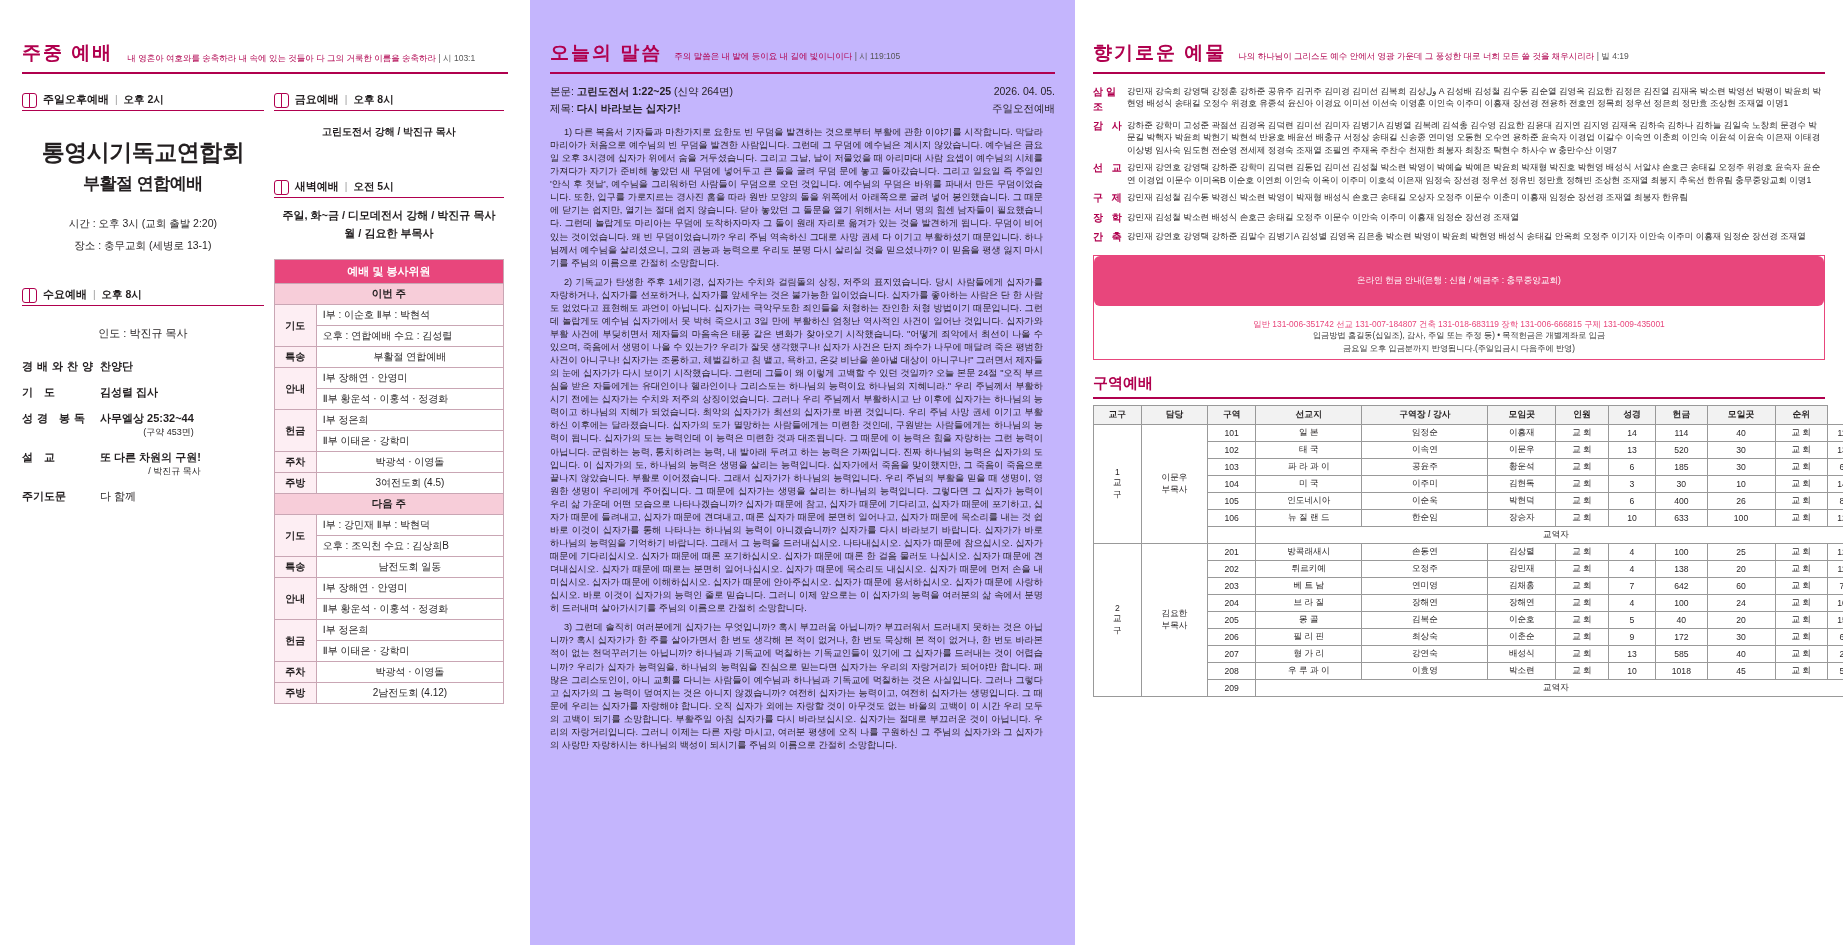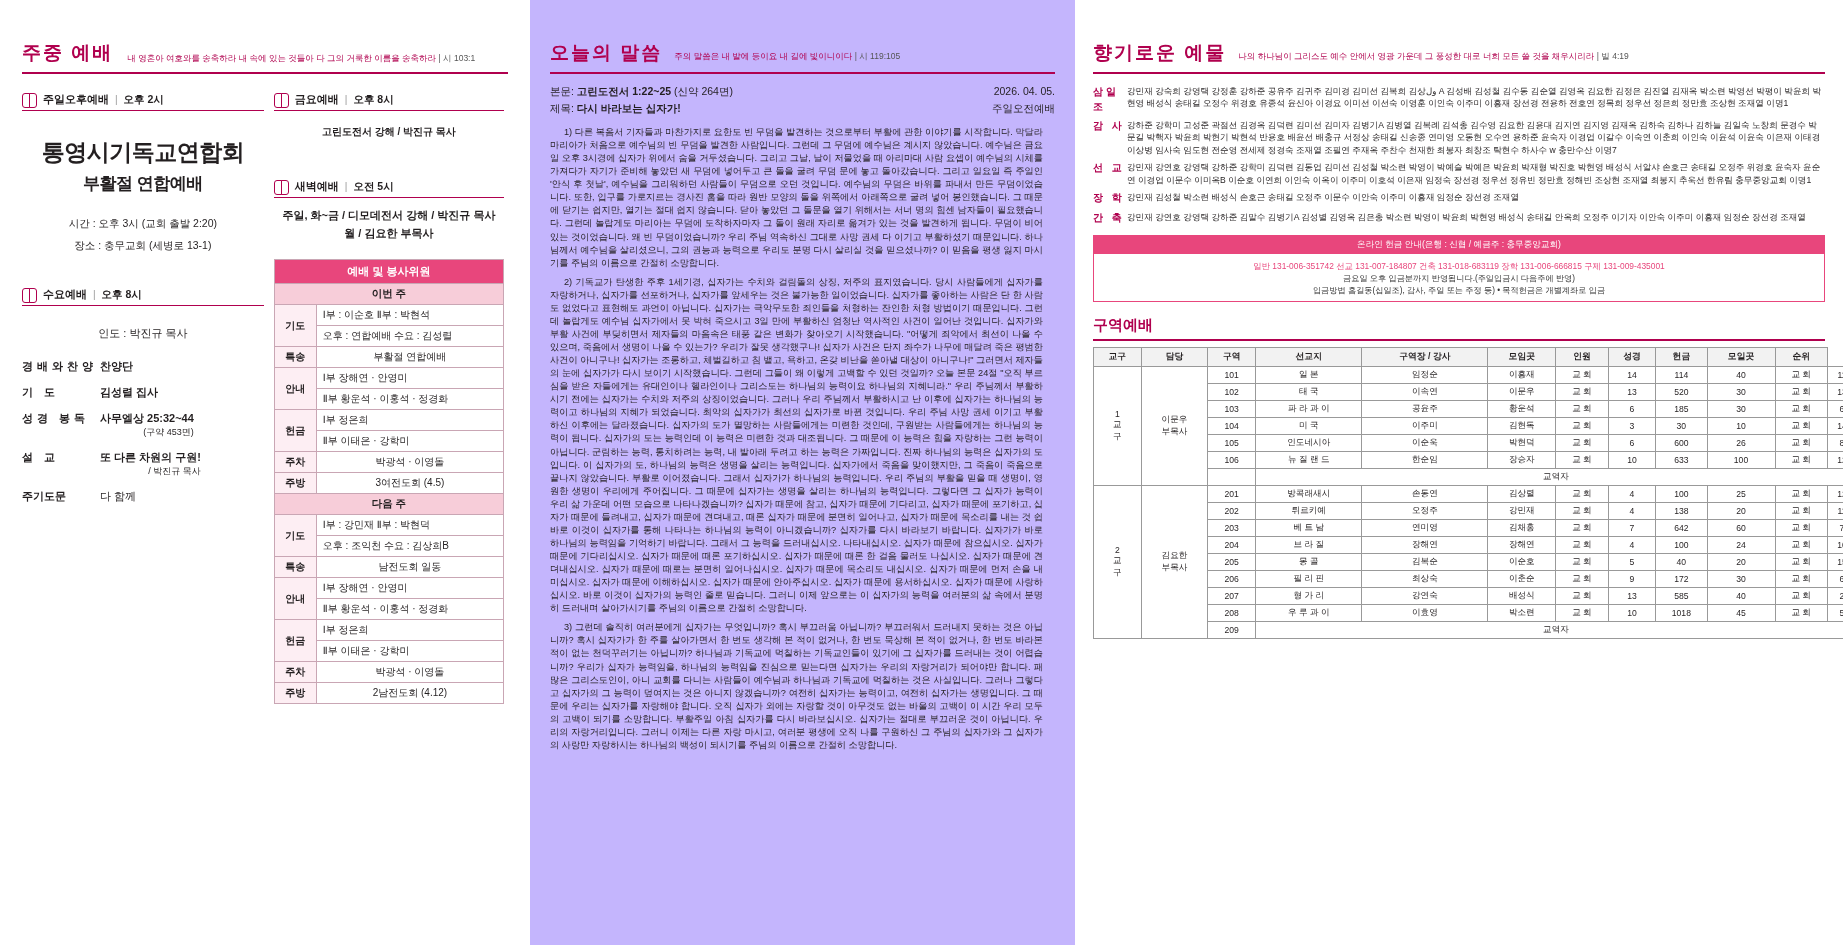--- a/index.html
+++ b/index.html
@@ -90,21 +90,21 @@
   .r-head .t { font-size:19px; }
   .r-head .v { margin-left:12px; padding-bottom:3px; }
   .r-line { height:2px; background:#b0004e; margin:6px 18px 0 18px; }
 
   .offer { padding:6px 18px 0 18px; font-size:8.6px; line-height:1.45; }
   .offer .grp { display:flex; margin-top:5px;justify-content:flex-end; }
   .offer .gl { width:34px; flex:0 0 auto; color:#b0004e; font-weight:bold; font-size:10px; letter-spacing:3px; }
   .offer .gt { flex:1; }
 
   .bank { border:1px solid #e8467c; margin:10px 18px 0 18px; padding:4px 6px; }
-  .bank .b1 { background:#e8467c; color:#fff; text-align:center; font-size:8.6px; padding:3px; margin:-4px -6px 6px -6px; }
+  .bank .b1 { background:#e8467c; color:#fff; text-align:center; font-size:8.6px; padding:19px; margin:-4px -6px 12px -6px;border-radius:6px; }
   .bank .b2 { color:#e8467c; font-size:8.4px; text-align:center; line-height:1.5; }
   .bank .b3 { font-size:8.2px; text-align:center; color:#333; line-height:1.5; }
 
   .gu-title { color:#b0004e; font-weight:bold; font-size:15px; margin:14px 18px 0 18px; }
   .gu-line { height:2px; background:#b0004e; margin:4px 18px 0 18px; }
 
   .gtbl { margin:6px 18px 0 18px; width:764px; border-collapse:collapse; font-size:8.6px; }
   .gtbl th, .gtbl td { border:0.7px solid #999; padding:2px 1px; text-align:center; }
   .gtbl th { background:#f2f2f2; font-weight:bold; font-size:8.8px; padding:3px 1px; }
   .gtbl td.full { text-align:center; }
@@ -352,34 +352,38 @@
       </div>
       <div class="grp">
         <div class="gl">감 사</div>
         <div class="gt">강하준 강학미 고성준 곽점선 김경옥 김덕련 김미선 김미자 김병기A 김병열 김복례 김석총 김수영 김요한 김용대 김지연 김지영 김재옥 김하숙 김하나 김하늘 김일숙 노창희 문경수 박문길 박핵자 박윤희 박현기 박현석 반용호 배윤선 배충규 서정상 송태길 신송종 연미영 오동현 오수연 용하준 윤숙자 이경업 이갈수 이숙연 이춘희 이인숙 이윤석 이윤숙 이은재 이태경 이상병 임사숙 임도현 전순영 전세제 정경숙 조재열 조필연 주재옥 주찬수 천재한 최봉자 최창조 탁현수 하사수 w 충만수산 이명7</div>
       </div>
       <div class="grp">
         <div class="gl">선 교</div>
         <div class="gt">강민재 강연호 강영택 강하준 강학미 김덕련 김동업 김미선 김성철 박소련 박영이 박예슬 박예은 박윤희 박재형 박진호 박현영 배성식 서알샤 손호근 송태길 오정주 위경호 윤숙자 윤순연 이경업 이문수 이미옥B 이순호 이연희 이인숙 이옥이 이주미 이호석 이은재 임정숙 장선경 정우선 정유빈 정만효 정해빈 조상현 조재열 최봉지 추욱선 한유림 충무중앙교회 이명1</div>
       </div>
       <div class="grp">
+        <div class="gl">구 제</div>
+        <div class="gt">강민재 김성철 김수동 박경신 박소련 박영이 박재형 배성식 손호근 송태길 오상자 오정주 이문수 이춘미 이흥재 임정순 장선경 조재열 최봉자 한유림</div>
+      </div>
+      <div class="grp">
         <div class="gl">장 학</div>
         <div class="gt">강민재 김성철 박소련 배성식 손호근 송태길 오정주 이문수 이안숙 이주미 이흥재 임정순 장선경 조재열</div>
       </div>
       <div class="grp">
         <div class="gl">간 축</div>
         <div class="gt">강민재 강연호 강영택 강하준 김말수 김병기A 김성별 김영옥 김은총 박소련 박영이 박윤희 박현영 배성식 송태길 안옥희 오정주 이기자 이안숙 이주미 이흥재 임정순 장선경 조재열</div>
       </div>
     </div>
 
     <div class="bank">
       <div class="b1">온라인 헌금 안내(은행 : 신협 / 예금주 : 충무중앙교회)</div>
       <div class="b2">일반 131-006-351742  선교 131-007-184807  건축 131-018-683119  장학 131-006-666815  구제 131-009-435001</div>
+      <div class="b3">입금방법  홈길동(십일조), 감사, 주일 또는 주정 등) • 목적헌금은 개별계좌로 입금</div>
       <div class="b3">금요일 오후 입금분까지 반영됩니다.(주일입금시 다음주에 반영)</div>
-      <div class="b3">입금방법  홈길동(십일조), 감사, 주일 또는 주정 등) • 목적헌금은 개별계좌로 입금</div>
     </div>
 
     <div class="gu-title">구역예배</div>
     <div class="gu-line"></div>
 
     <table class="gtbl">
       <tbody>
           <tr>
         <th>교구</th>
         <th>담당</th>
@@ -448,21 +452,21 @@
             <td>교 회</td>
             <td>14</td>
           </tr>
           <tr>
             <td>105</td>
             <td>인도네시아</td>
             <td>이순욱</td>
             <td>박현덕</td>
             <td>교 회</td>
             <td>6</td>
-            <td>600</td>
+            <td>400</td>
             <td>26</td>
             <td>교 회</td>
             <td>8</td>
           </tr>
           <tr>
             <td>106</td>
             <td>뉴 질 랜 드</td>
             <td>한순임</td>
             <td>장승자</td>
             <td>교 회</td>

